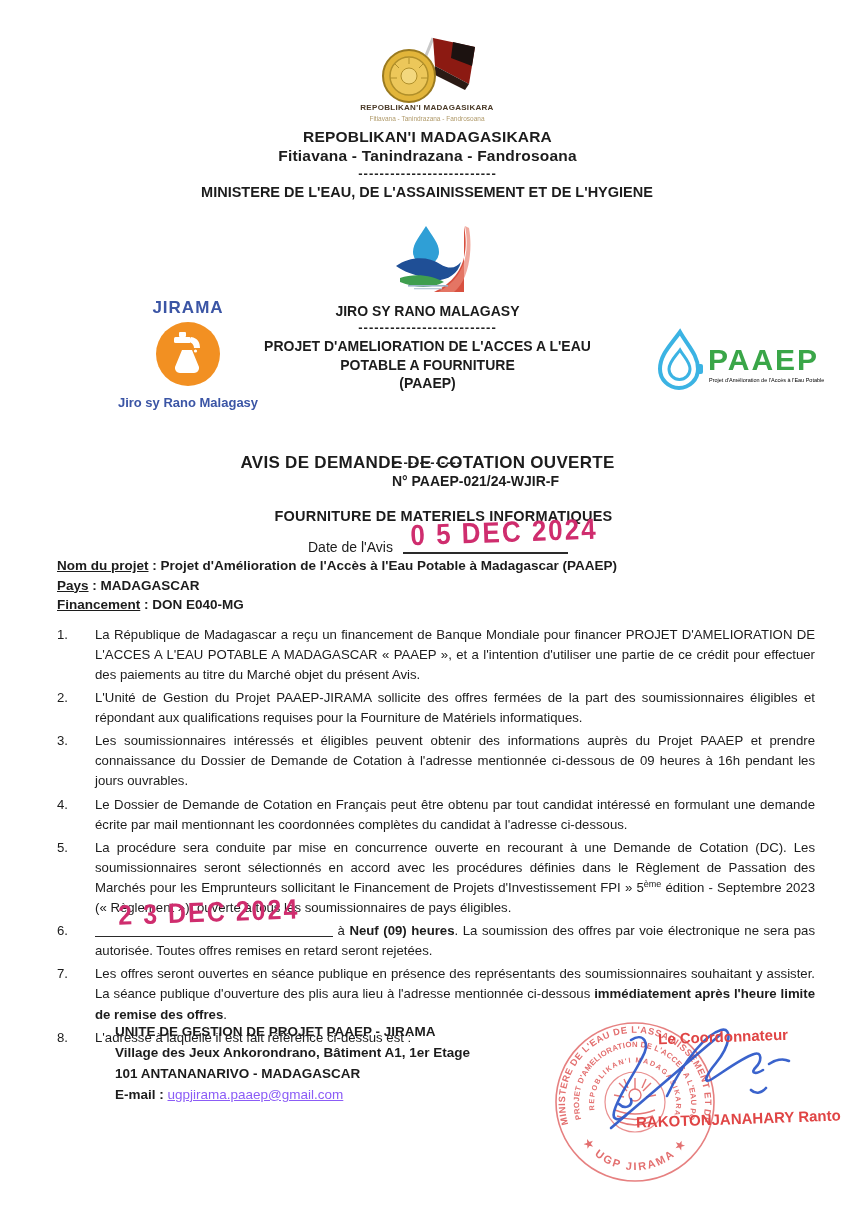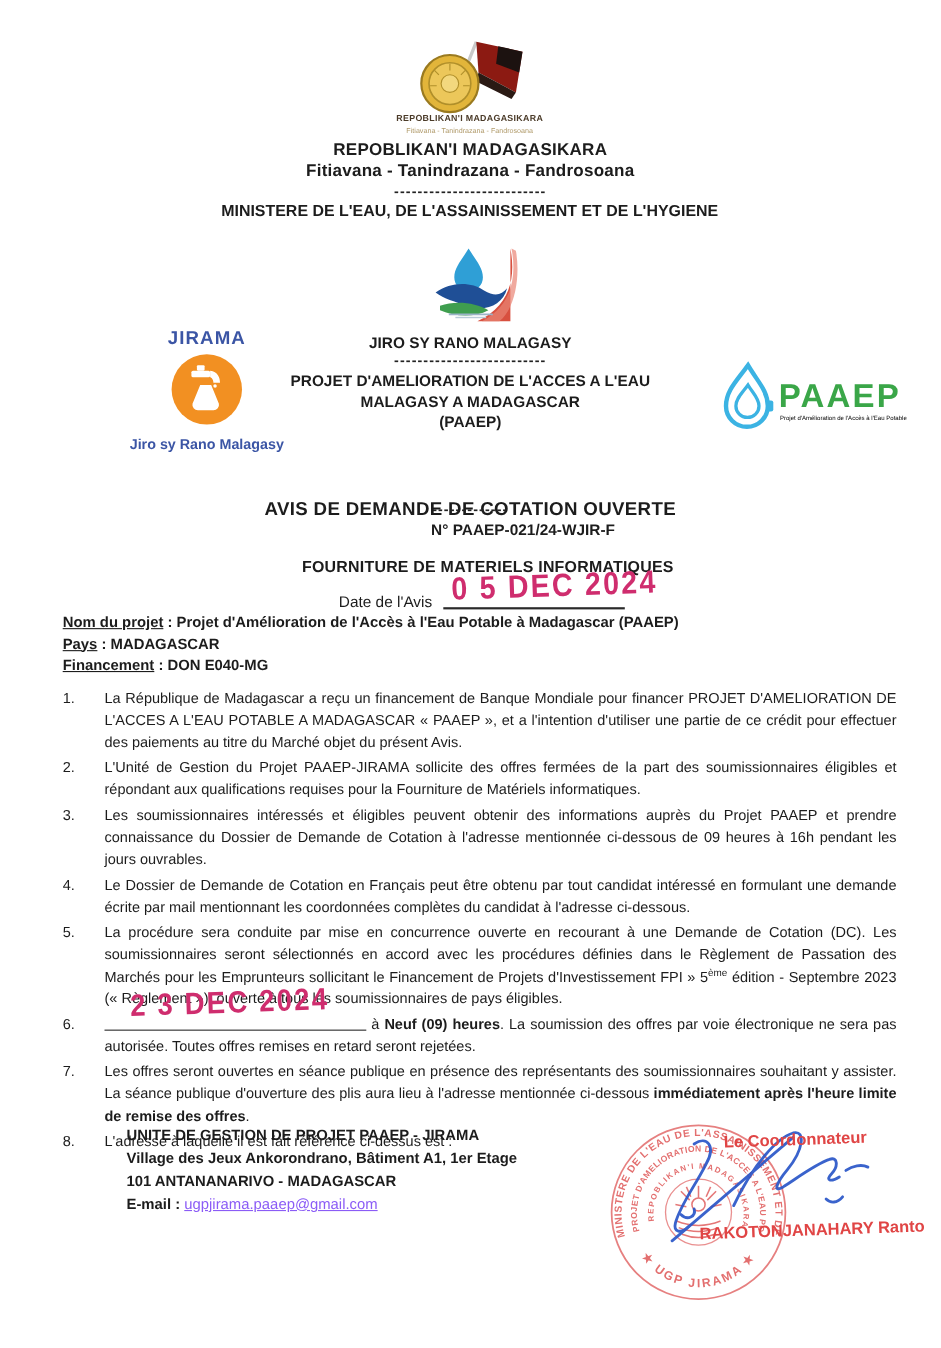--- a/index.html
+++ b/index.html
@@ -79,21 +79,21 @@
     <path d="M22,44 C36,34 54,34 66,42 C76,48 82,46 87,40 C83,56 66,62 50,56 C39,52 30,50 22,44 Z" fill="#1f4f96"></path>
     <path d="M26,56 C40,51 58,53 70,60 C57,67 40,66 26,60 Z" fill="#3f9e4f"></path>
     <rect x="34" y="63" width="40" height="1.6" fill="#9bb3c8"></rect>
     <rect x="40" y="66" width="28" height="1.3" fill="#b9cbd9"></rect>
   </svg>
 
   <div class="abs center orgline" style="top:303px;">JIRO SY RANO MALAGASY</div>
   <div class="abs center sep" style="top:320px;">--------------------------</div>
   <div class="abs center project" style="top:337px;">
     <div>PROJET D'AMELIORATION DE L'ACCES A L'EAU</div>
-    <div>MALAGASY A MADAGASCAR</div>
+    <div>POTABLE A FOURNITURE</div>
     <div>(PAAEP)</div>
   </div>
 
   <div class="abs jirama" style="left:108px;top:298px;">
     <div class="jname">JIRAMA</div>
     <svg width="68" height="68" viewBox="0 0 68 68" style="margin-top:2px;">
       <circle cx="34" cy="34" r="32" fill="#f29022"></circle>
       <g fill="#ffffff">
         <rect x="20" y="17" width="17" height="6" rx="1.5"></rect>
         <rect x="25" y="12" width="7" height="5" rx="1"></rect>

